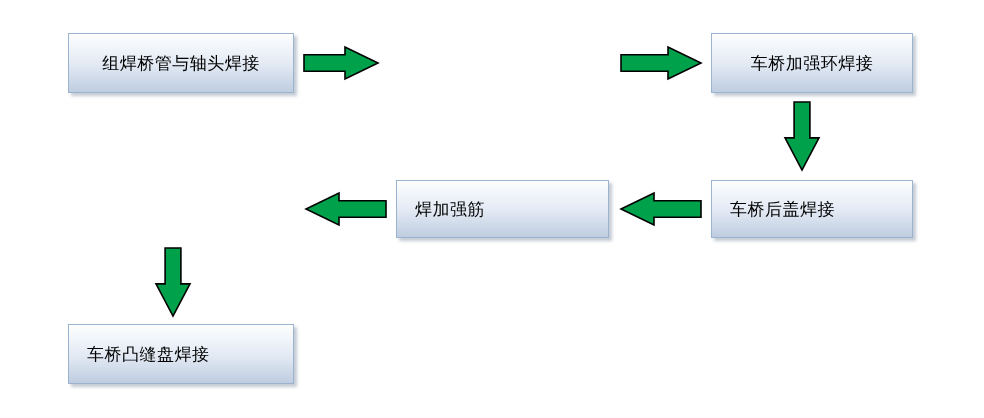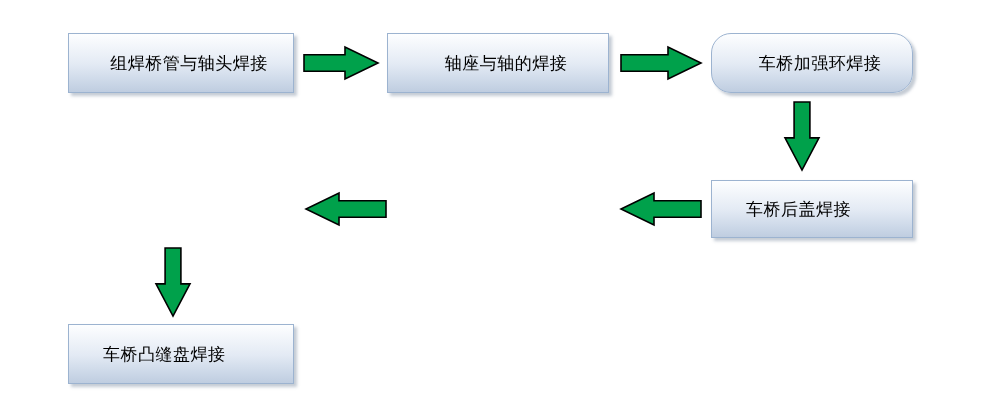--- a/index.html
+++ b/index.html
@@ -33,44 +33,43 @@
     display: flex;
     align-items: center;
     color: #000000;
     font-size: 17px;
     letter-spacing: 0.5px;
     white-space: nowrap;
   }
   .node .node-label {
     display: block;
     width: 100%;
-    margin-left: 16px;
   }
   .node.center .node-label { text-align: center; }
   .node.left  .node-label { text-align: left; padding-left: 18px; }
 
   
   .arrow {
     position: absolute;
     display: block;
   }
   .arrow svg { display: block; overflow: visible; }
 </style>
 </head>
 <body>
 
 <div id="canvas">
     <div class="node center" style="left: 68px; top: 33px; width: 226px; height: 60px;">
       <span class="node-label">组焊桥管与轴头焊接</span>
     </div>
-    <div class="node center" style="left: 387px; top: 33px; width: 222px; height: 60px;">
-      <span class="node-label">轴座与轴的焊接</span>
+    <div class="node center" style="left: 711px; top: 33px; width: 202px; height: 60px;">
+      <span class="node-label">车桥加强环焊接</span>
     </div>
-    <div class="node center" style="left: 711px; top: 33px; width: 202px; height: 60px; border-radius: 20px;">
-      <span class="node-label">车桥加强环焊接</span>
+    <div class="node left" style="left: 396px; top: 180px; width: 213px; height: 58px;">
+      <span class="node-label">焊加强筋</span>
     </div>
     <div class="node left" style="left: 68px; top: 324px; width: 226px; height: 60px;">
       <span class="node-label">车桥凸缝盘焊接</span>
     </div>
     <div class="node left" style="left: 711px; top: 180px; width: 202px; height: 58px;">
       <span class="node-label">车桥后盖焊接</span>
     </div>
     <div class="arrow" style="left: 303px; top: 46px; width: 76px; height: 34px;">
       <svg width="76" height="34" viewBox="0 0 76 34">
         <polygon points="1.0,8.8 42.0,8.8 42.0,1.0 75.0,17.0 42.0,33.0 42.0,25.2 1.0,25.2" fill="#00A14B" stroke="#000000" stroke-width="1.6" stroke-linejoin="miter"></polygon>

